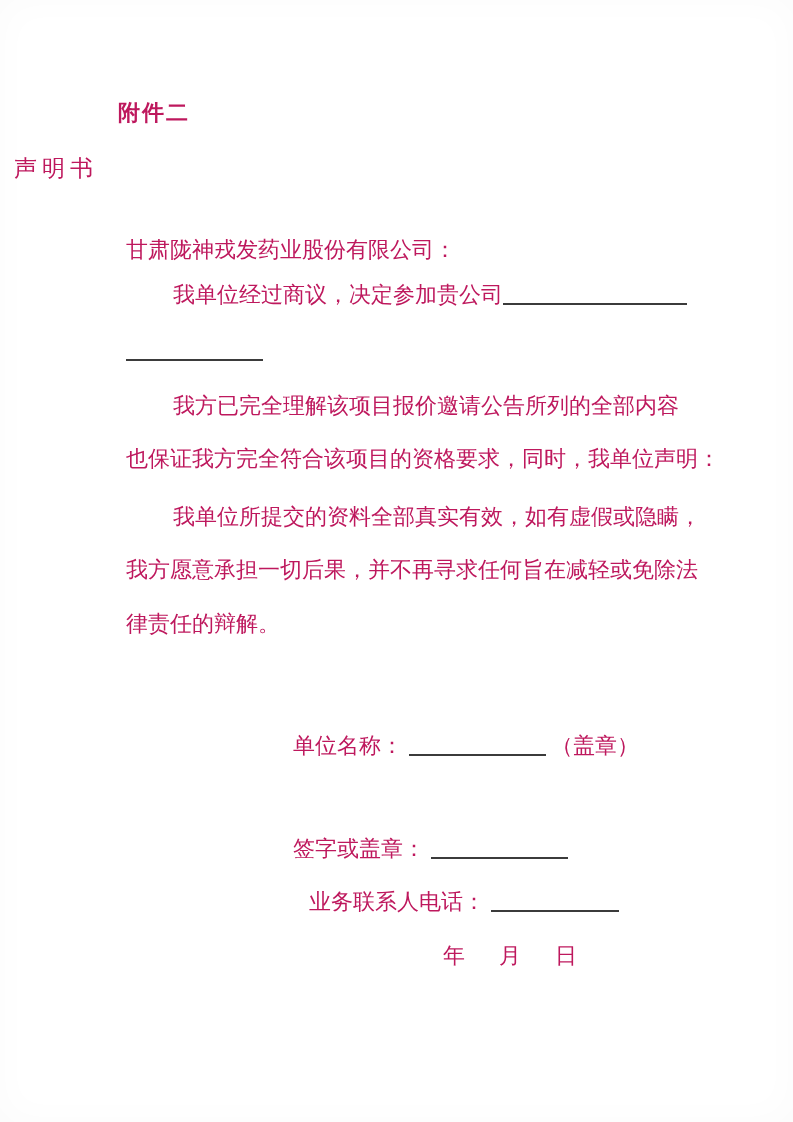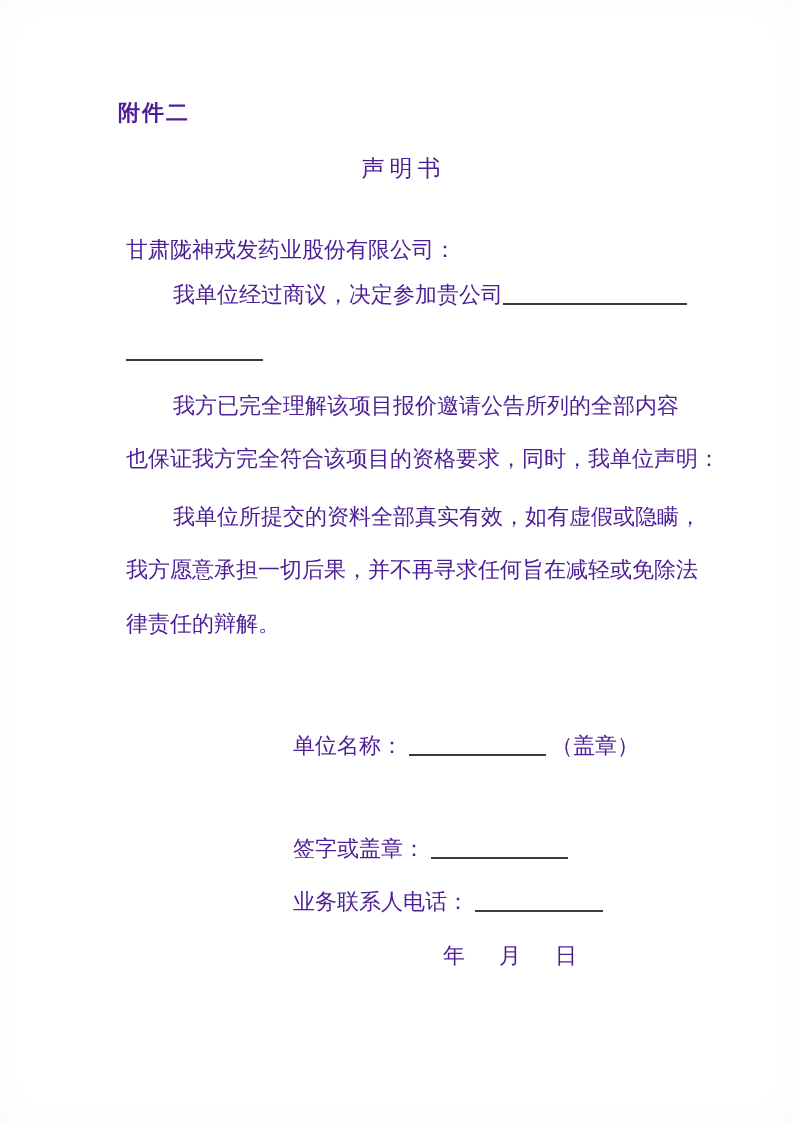--- a/index.html
+++ b/index.html
@@ -7,42 +7,42 @@
     padding: 0;
     background: #e8e8e8;
   }
   .page {
     position: relative;
     width: 793px;
     height: 1122px;
     margin: 0 auto;
     background: #ffffff;
     font-family: "Liberation Serif", "DejaVu Serif", serif;
-    color: #4c1d95;
+    color: #be185d;
     font-size: 22px;
     overflow: hidden;
     box-shadow: inset 0 0 40px rgba(0,0,0,0.02);
   }
   .abs {
     position: absolute;
     white-space: nowrap;
     line-height: 1.15;
   }
   .attachment {
     left: 118px;
     top: 100px;
     font-family: "Liberation Sans", "DejaVu Sans", sans-serif;
     font-weight: bold;
     font-size: 22px;
     letter-spacing: 2px;
   }
   .title {
     left: 14px;
     right: 0;
-    text-align: center;
+    text-align: left;
     top: 156px;
     font-size: 23px;
     letter-spacing: 5px;
   }
   .bodyline { left: 126px; }
   .indent { left: 162px; margin-left: 11px; }
   .sigline { left: 293px; }
   .dateline {
     left: 443px;
     top: 943px;
@@ -63,21 +63,21 @@
   #bline-0 { top: 281px; }
   #bline-1 { top: 337px; }
   #bline-2 { top: 393px; }
   #bline-3 { top: 446px; }
   #bline-4 { top: 504px; }
   #bline-5 { top: 557px; }
   #bline-6 { top: 611px; }
   #sline-0 { top: 724px; margin-top: 8px; }
   #sline-1 { top: 780px; }
   #sline-2 { top: 835px; }
-  #sline-3 { top: 888px; }
+  #sline-3 { top: 888px; margin-left: 16px; }
 </style>
 </head>
 <body>
 
 <div class="page">
 
   <div class="abs attachment">附件二</div>
 
   <div class="abs title">声明书</div>
 

